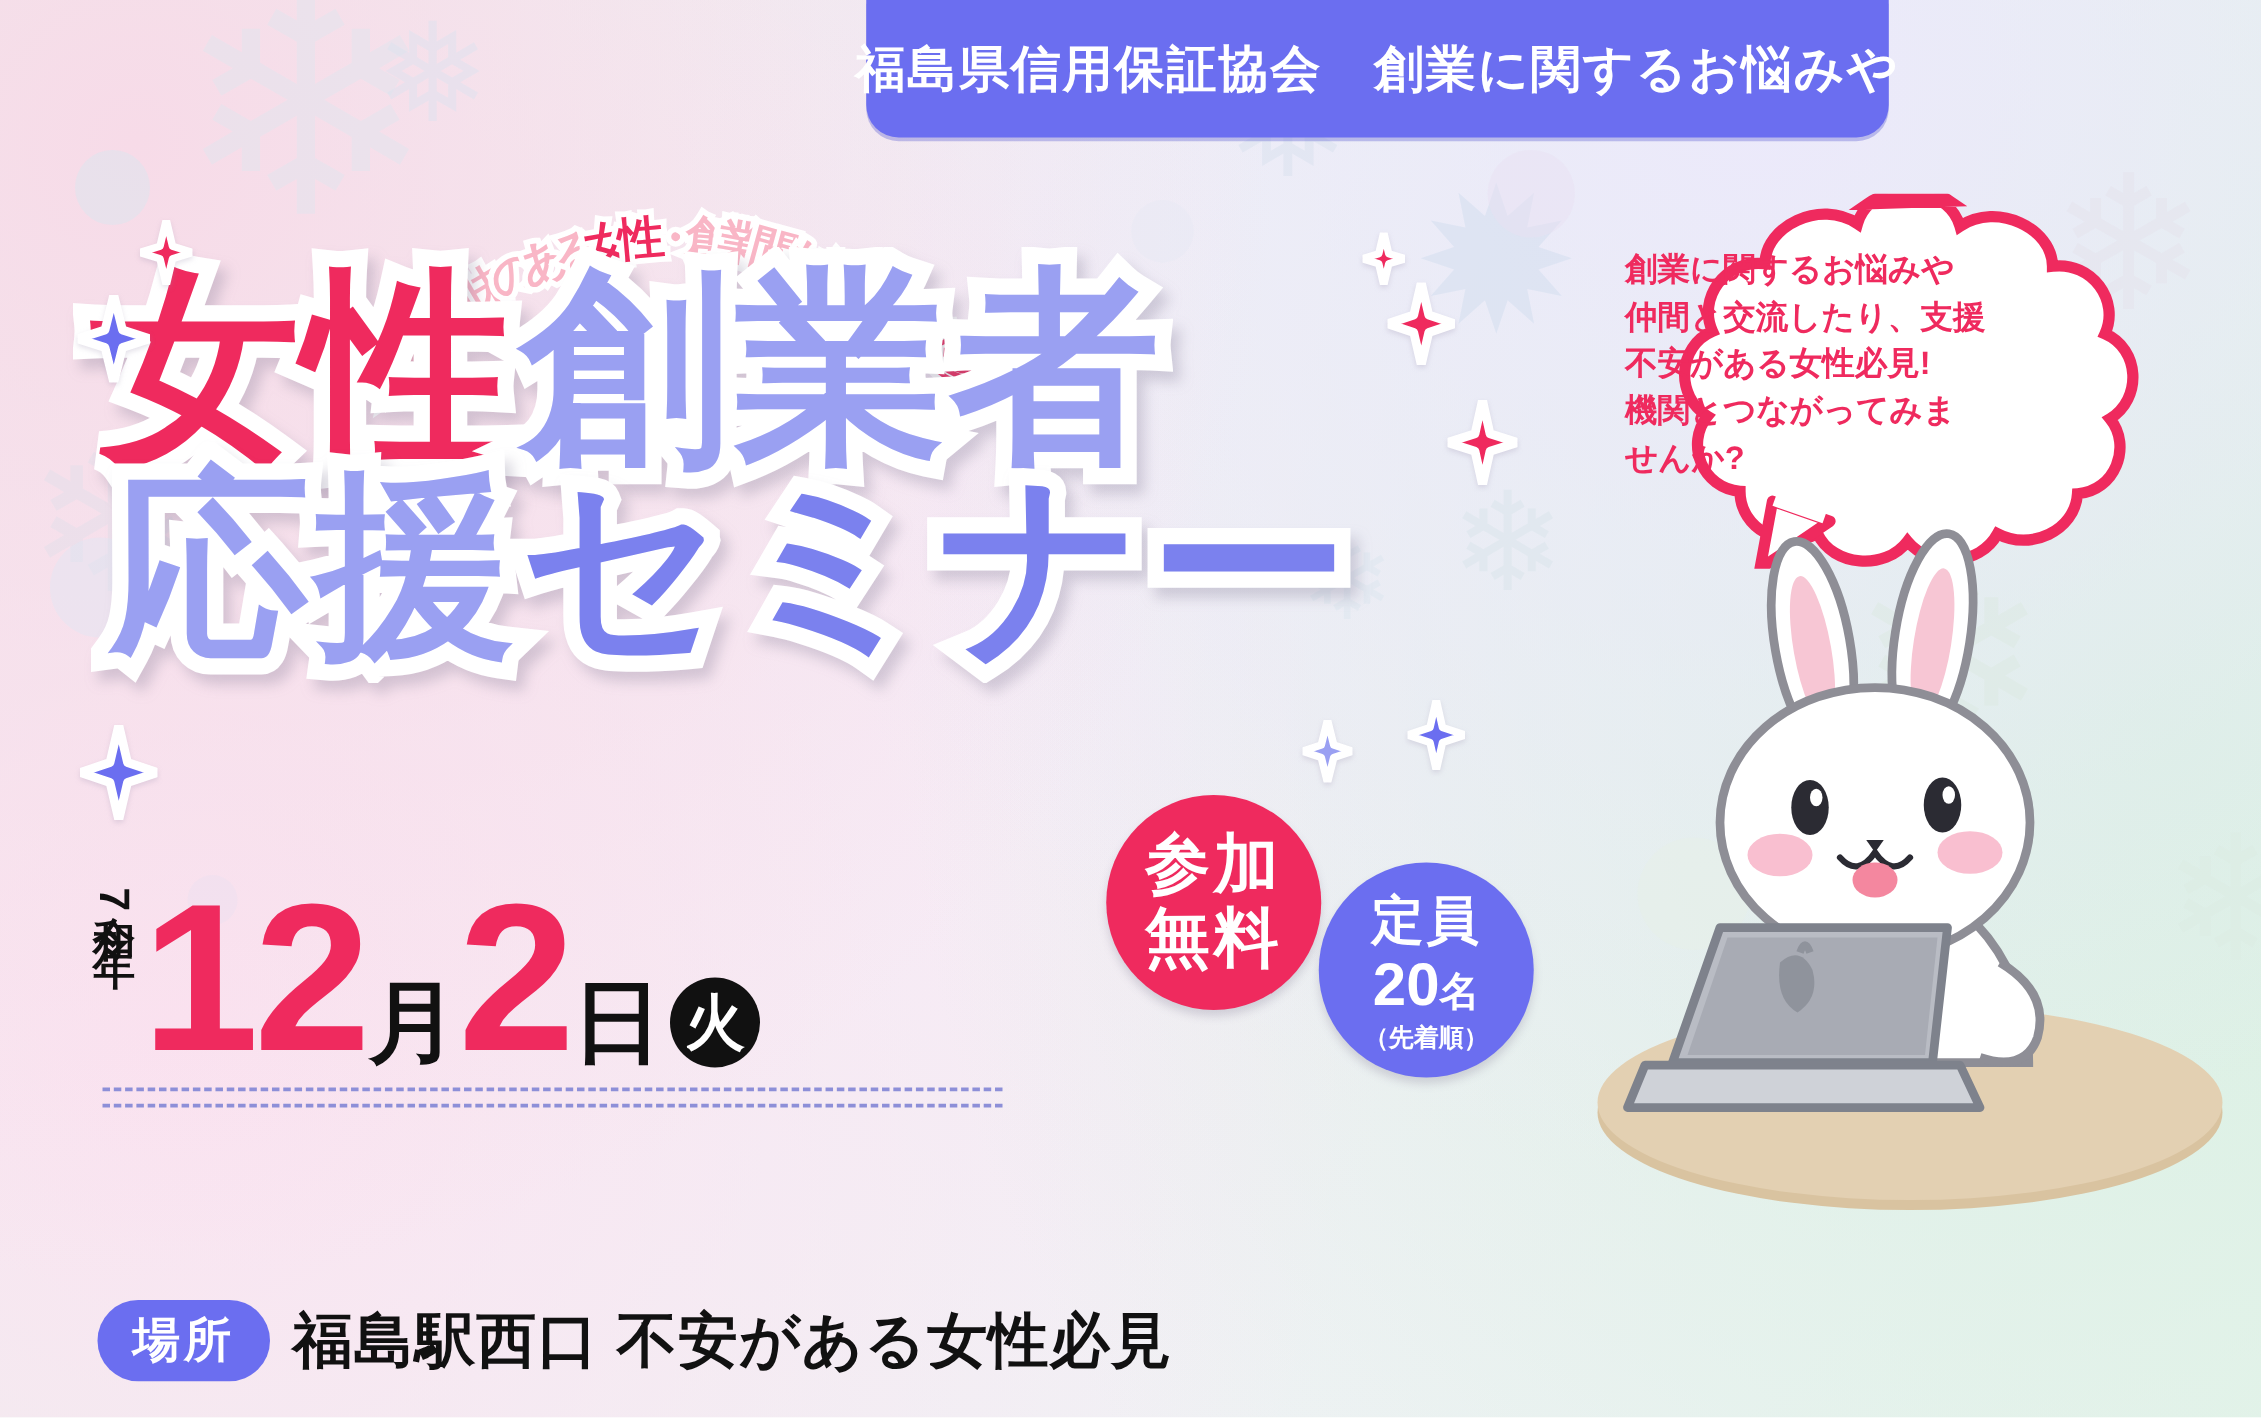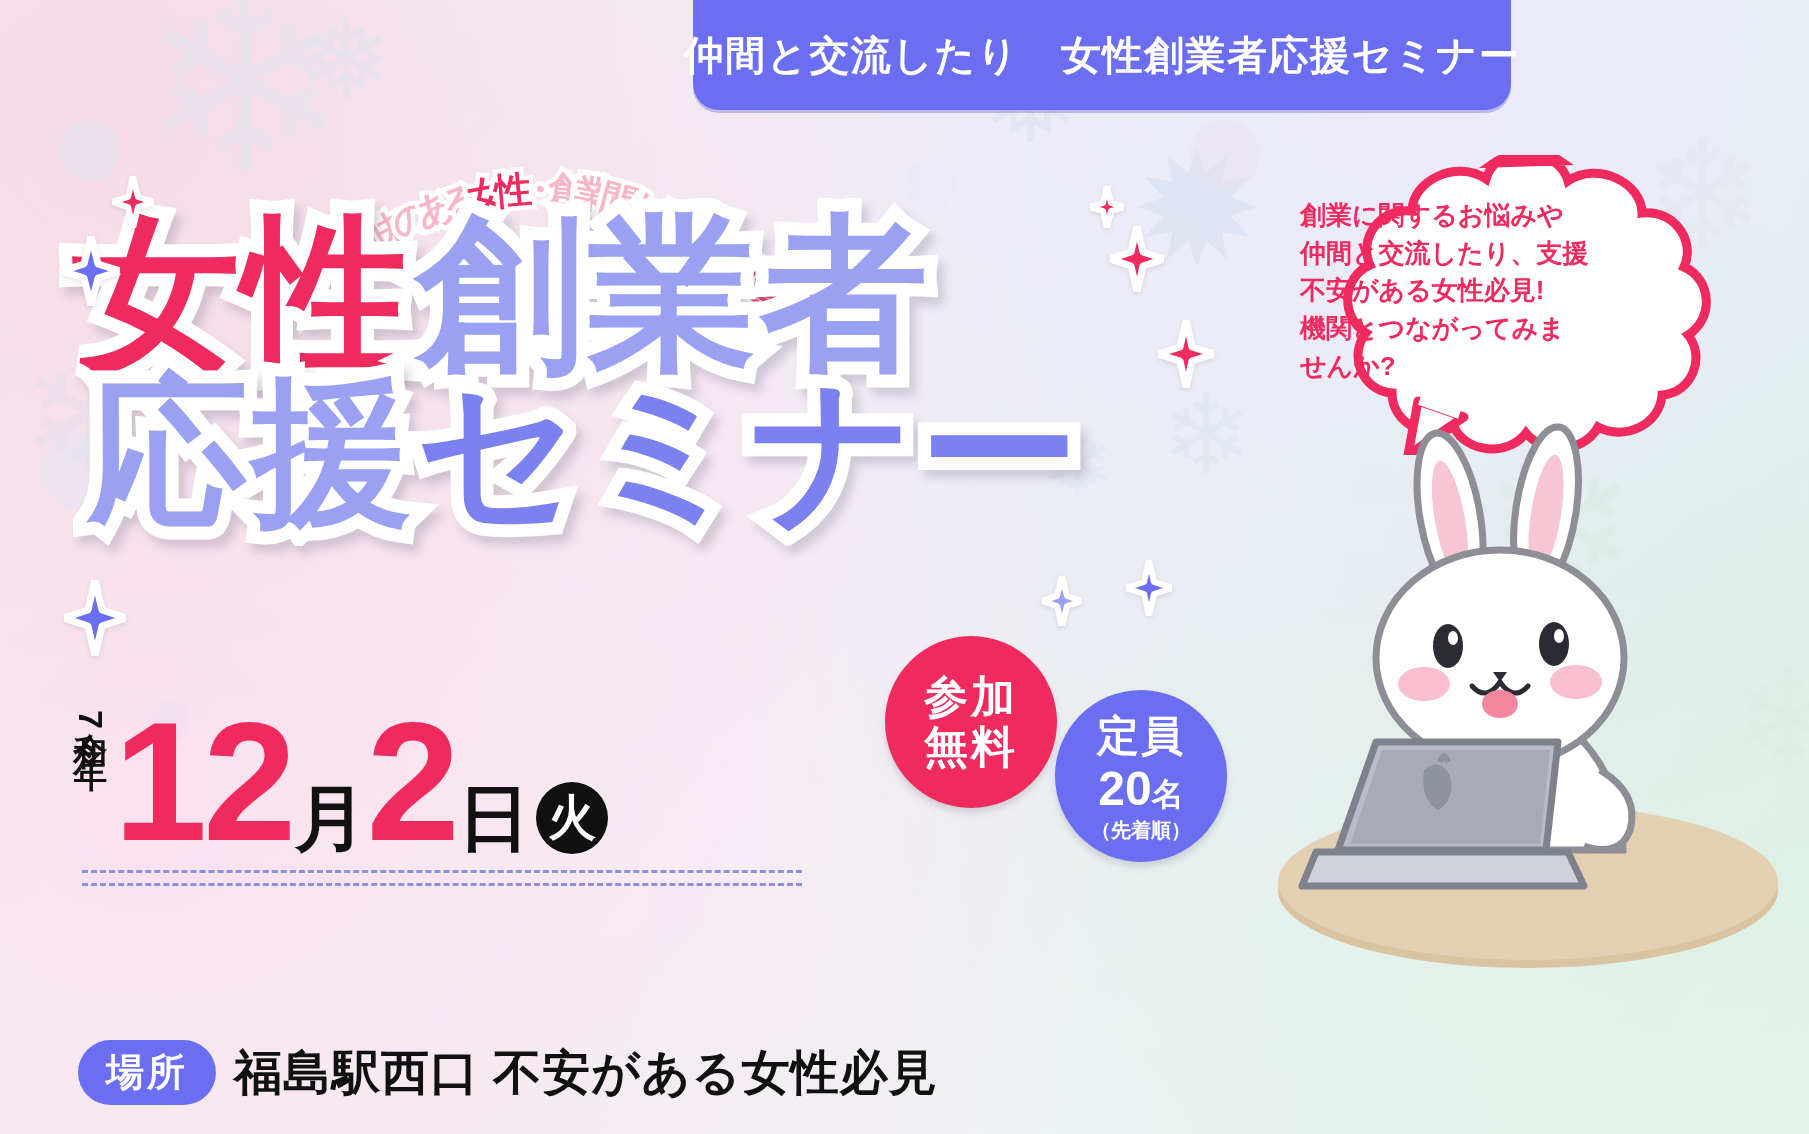--- a/index.html
+++ b/index.html
@@ -206,21 +206,21 @@
     top: 636px;
     width: 172px;
     height: 172px;
     border-radius: 50%;
     background: #ef2a5e;
     color: #fff;
     display: flex;
     flex-direction: column;
     align-items: center;
     justify-content: center;
-    font-size: 44px;
+    font-size: 52px;
     font-weight: bold;
     line-height: 1.14;
     letter-spacing: 3px;
     box-shadow: 0 5px 7px rgba(120,110,140,.25);
   }
   .badge-cap {
     position: absolute;
     left: 1055px;
     top: 690px;
     width: 172px;
@@ -292,21 +292,21 @@
     <span class="bubble-dot" style="left:60px;top:120px;width:60px;height:60px;background:#d7e6ef;"></span>
     <span class="bubble-dot" style="left:40px;top:430px;width:80px;height:80px;background:#dfe7f3;"></span>
     <span class="bubble-dot" style="left:700px;top:60px;width:44px;height:44px;background:#e7dff0;"></span>
     <span class="bubble-dot" style="left:1190px;top:120px;width:70px;height:70px;background:#e8e0f2;"></span>
     <span class="bubble-dot" style="left:1310px;top:670px;width:90px;height:90px;background:#e7f0e6;"></span>
     <span class="bubble-dot" style="left:905px;top:160px;width:50px;height:50px;background:#e6e9f5;"></span>
     <span class="bubble-dot" style="left:150px;top:700px;width:40px;height:40px;background:#ecdff0;"></span>
   </div>
 
   <div class="header-banner">
-    <span class="title">仲間と交流したり　女性創業者応援セミナー</span>
+    <span class="title">福島県信用保証協会　創業に関するお悩みや</span>
   </div>
 
   <div class="kicker" id="kicker">
       <span class="kicker-ch" style="left: 206.856px; top: 141.204px; transform: translate(-50%, -50%) rotate(-51deg);">創</span>
       <span class="kicker-ch" style="left: 224.562px; top: 121.226px; transform: translate(-50%, -50%) rotate(-45.9deg);">業</span>
       <span class="kicker-ch" style="left: 243.974px; top: 102.901px; transform: translate(-50%, -50%) rotate(-40.8deg);">に</span>
       <span class="kicker-ch" style="left: 264.938px; top: 86.3749px; transform: translate(-50%, -50%) rotate(-35.7deg);">興</span>
       <span class="kicker-ch" style="left: 287.288px; top: 71.7774px; transform: translate(-50%, -50%) rotate(-30.6deg);">味</span>
       <span class="kicker-ch" style="left: 310.847px; top: 59.2244px; transform: translate(-50%, -50%) rotate(-25.5deg);">の</span>
       <span class="kicker-ch" style="left: 335.428px; top: 48.8154px; transform: translate(-50%, -50%) rotate(-20.4deg);">あ</span>

